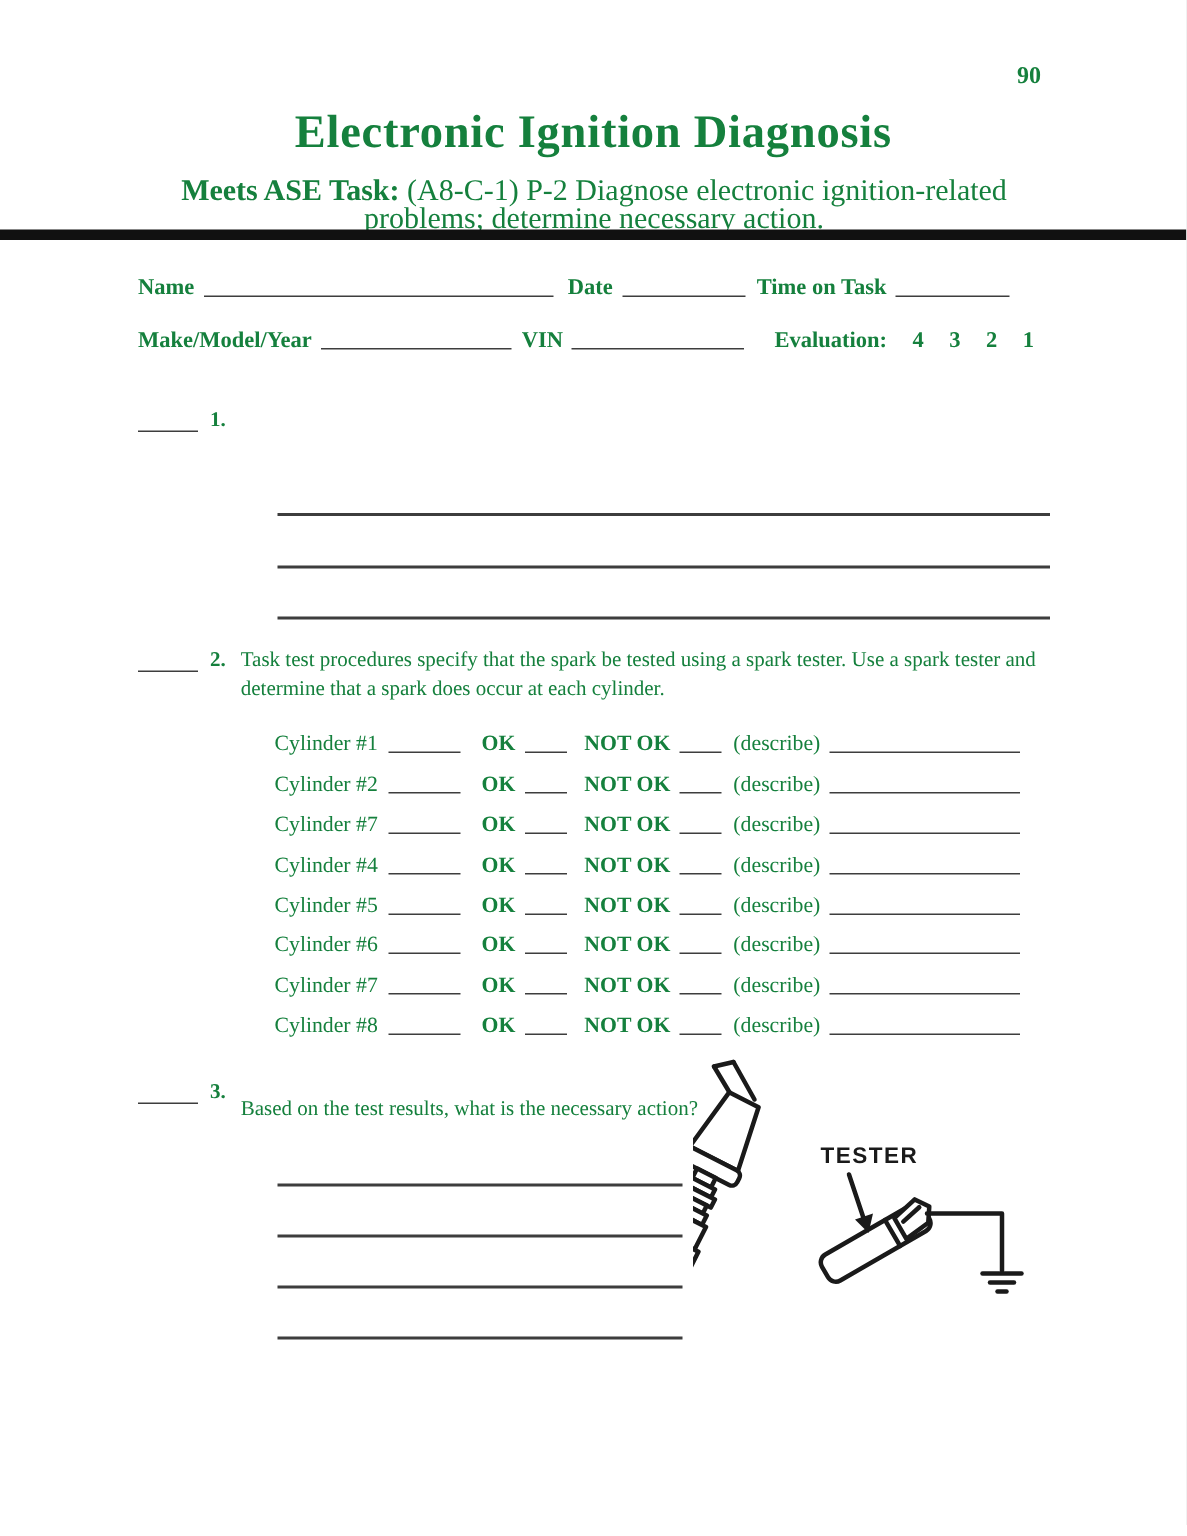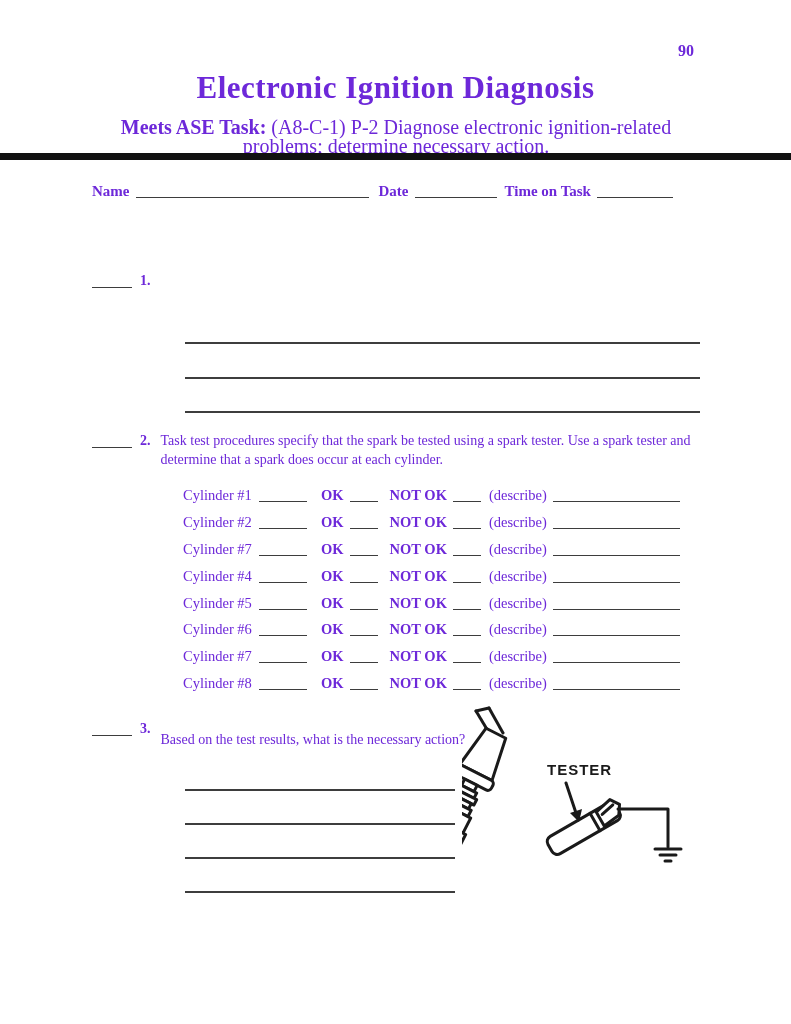--- a/index.html
+++ b/index.html
@@ -1,18 +1,18 @@
 <!DOCTYPE html>
 <html><head>
 <meta charset="utf-8">
 <style>
   html,body{margin:0;padding:0;background:#e8e8e8;}
   .page{
     position:relative;width:791px;height:1024px;background:#ffffff;
-    font-family:"Liberation Serif",serif;color:#6d28d9;overflow:hidden;
+    font-family:"Liberation Serif",serif;color:#15803d;overflow:hidden;
     margin:0 auto;
   }
   .pagenum{position:absolute;left:678px;top:42px;font-weight:bold;font-size:16px;}
   .title{
     position:absolute;left:0;top:70px;width:791px;margin:0;text-align:center;
     font-size:31px;font-weight:bold;letter-spacing:.5px;font-family:Liberation Serif, serif;
   }
   .subtitle{
     position:absolute;left:98px;top:118px;width:596px;text-align:center;
     font-size:20px;line-height:19px;
@@ -65,20 +65,23 @@
   <h1 class="title">Electronic Ignition Diagnosis</h1>
 
   <div class="subtitle"><b>Meets ASE Task:</b> <span>(A8-C-1) P-2 Diagnose electronic ignition-related problems; determine necessary action.</span></div>
 
   <div class="rule"></div>
 
   <div class="inforow r1">
     <span class="b">Name</span><span class="blank w233"></span><span class="b">Date</span><span class="blank w82"></span><span class="b">Time on Task</span><span class="blank w76"></span>
   </div>
 
+  <div class="inforow r2">
+    <span class="b">Make/Model/Year</span><span class="blank w127"></span><span class="b">VIN</span><span class="blank w115"></span><span class="b">Evaluation:</span><span class="evnum">4</span><span class="evnum">3</span><span class="evnum">2</span><span class="evnum">1</span>
+  </div>
 
   <div class="task t1">
     <span class="pre"></span>
     <span class="num">1.</span>
   </div>
   <div class="ansline" style="left:185px;top:342px;width:515px;"></div>
   <div class="ansline" style="left:185px;top:377px;width:515px;"></div>
   <div class="ansline" style="left:185px;top:411px;width:515px;"></div>
 
   <div class="task t2">

